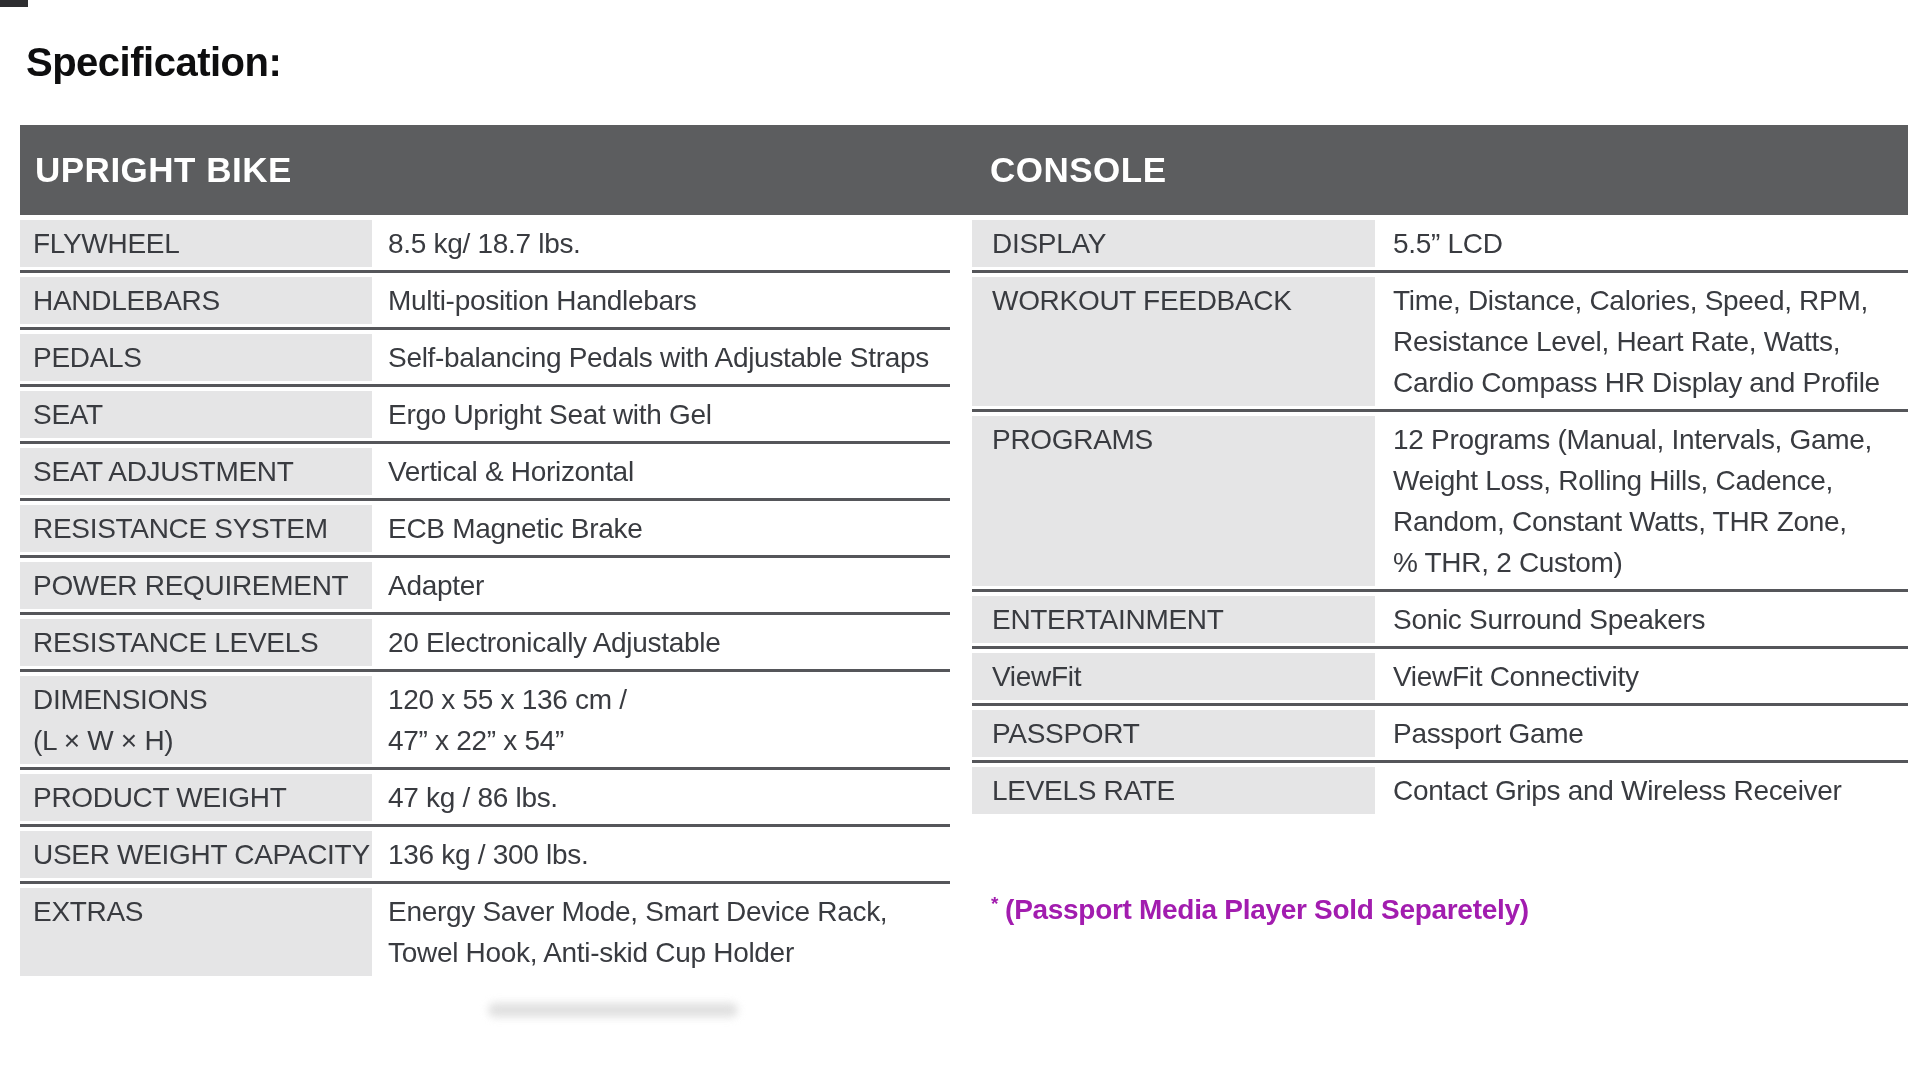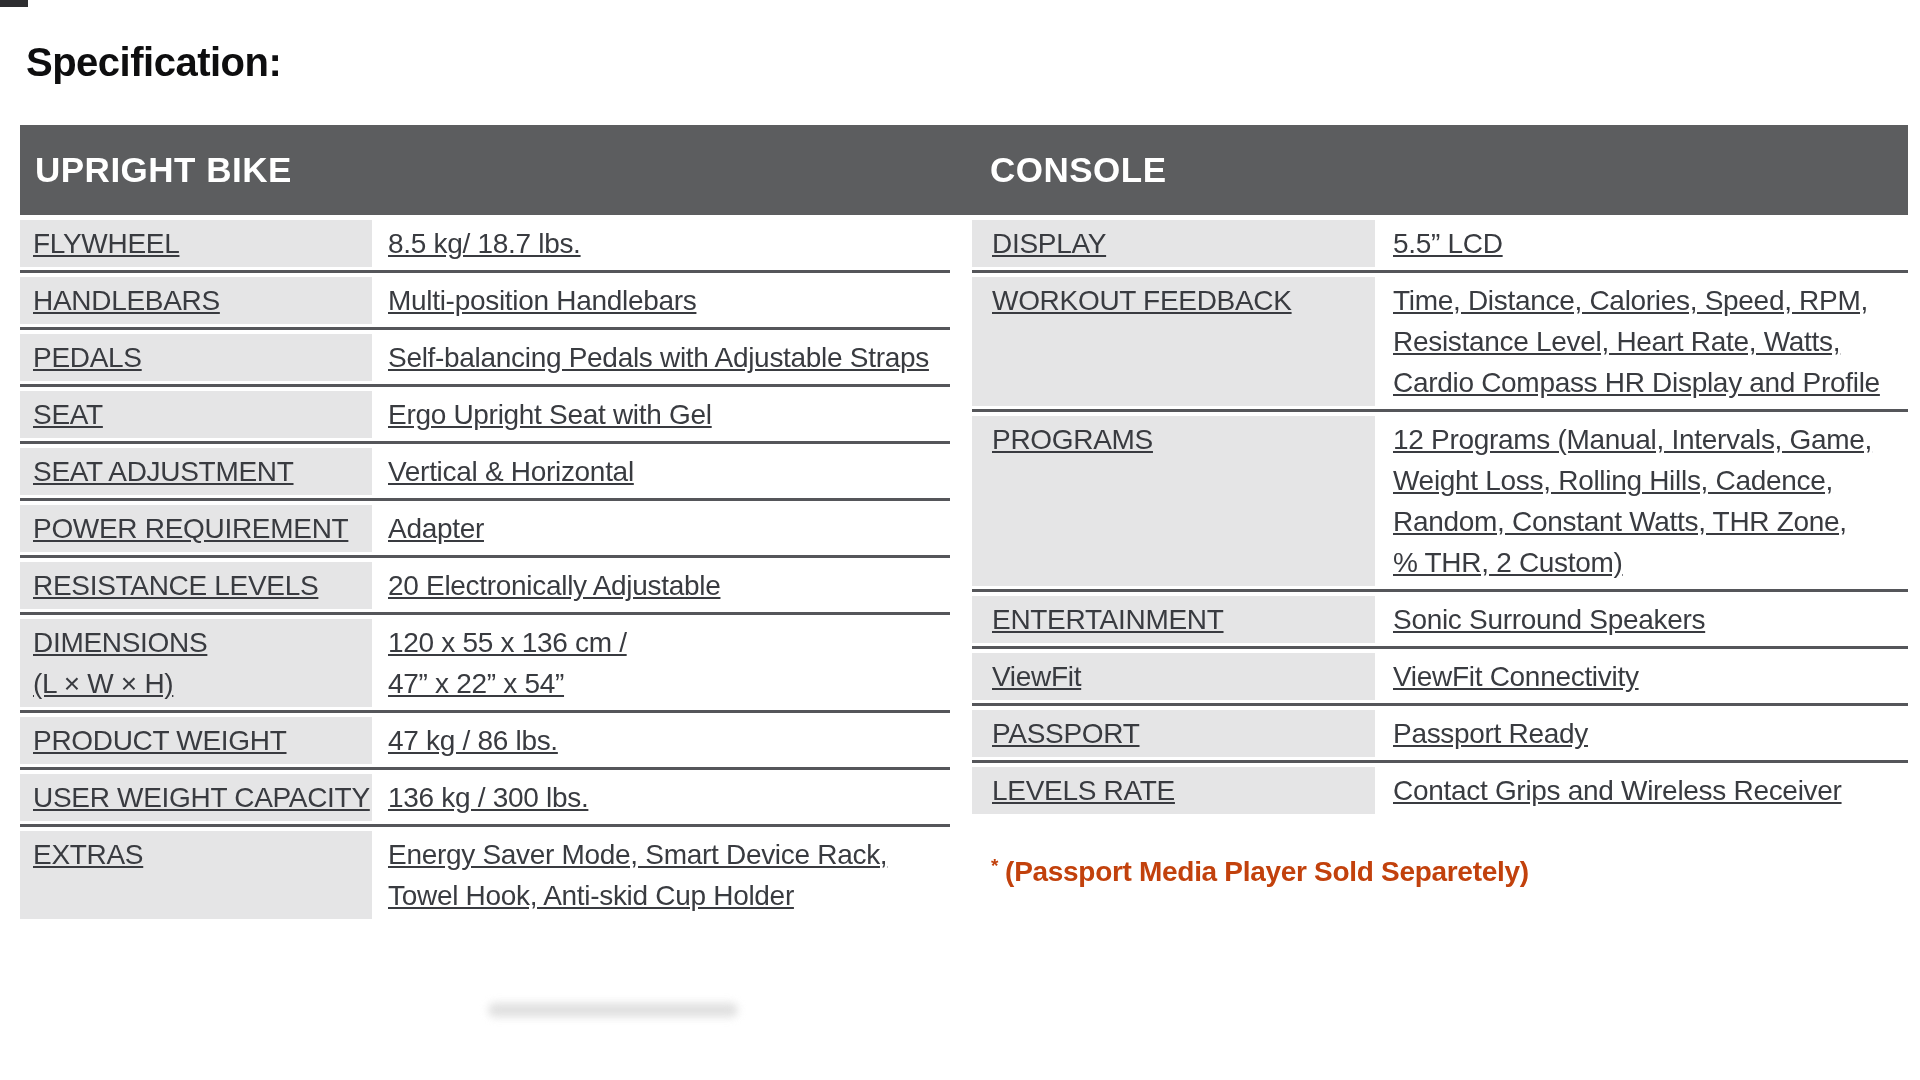--- a/index.html
+++ b/index.html
@@ -45,31 +45,31 @@
   .row{
     display:flex;align-items:stretch;
     padding:4px 0 3px 0;
     border-bottom:3px solid var(--row-line);
   }
   .row:last-child{border-bottom:none;}
   .cell{
     font-size:28px;line-height:41px;
     color:var(--text);letter-spacing:-0.3px;
     white-space:pre-line;
-    padding-top:3px;padding-bottom:3px;text-decoration:underline;
+    padding-top:3px;padding-bottom:3px;
   }
   .label{background:var(--label-cell);}
   #left-table  .label{width:352px;padding-left:13px;}
   #left-table  .value{flex:1;padding-left:16px;}
   #right-table .label{width:403px;padding-left:20px;}
   #right-table .value{flex:1;padding-left:18px;}
   .footnote{
-    position:absolute;left:991px;top:849px;
-    font-size:28px;line-height:34px;font-weight:700;
-    color:#c2410c;letter-spacing:-0.3px;white-space:nowrap;
+    position:absolute;left:991px;top:883px;
+    font-size:28px;line-height:42px;font-weight:700;
+    color:#a21caf;letter-spacing:-0.3px;white-space:nowrap;
   }
   .fn-star{
     display:inline-block;
     font-size:19px;vertical-align:9px;margin-right:7px;
   }
   .watermark{
     position:absolute;left:488px;top:1003px;
     width:250px;height:14px;
     background:#dadada;border-radius:7px;
     filter:blur(4px);opacity:0.85;
@@ -102,20 +102,24 @@
       <div class="cell label">PEDALS</div>
       <div class="cell value">Self-balancing Pedals with Adjustable Straps</div>
     </div>
     <div class="row">
       <div class="cell label">SEAT</div>
       <div class="cell value">Ergo Upright Seat with Gel</div>
     </div>
     <div class="row">
       <div class="cell label">SEAT ADJUSTMENT</div>
       <div class="cell value">Vertical &amp; Horizontal</div>
+    </div>
+    <div class="row">
+      <div class="cell label">RESISTANCE SYSTEM</div>
+      <div class="cell value">ECB Magnetic Brake</div>
     </div>
     <div class="row">
       <div class="cell label">POWER REQUIREMENT</div>
       <div class="cell value">Adapter</div>
     </div>
     <div class="row">
       <div class="cell label">RESISTANCE LEVELS</div>
       <div class="cell value">20 Electronically Adjustable</div>
     </div>
     <div class="row">
@@ -160,21 +164,21 @@
     <div class="row">
       <div class="cell label">ENTERTAINMENT</div>
       <div class="cell value">Sonic Surround Speakers</div>
     </div>
     <div class="row">
       <div class="cell label">ViewFit</div>
       <div class="cell value">ViewFit Connectivity</div>
     </div>
     <div class="row">
       <div class="cell label">PASSPORT</div>
-      <div class="cell value">Passport Ready</div>
+      <div class="cell value">Passport Game</div>
     </div>
     <div class="row">
       <div class="cell label">LEVELS RATE</div>
       <div class="cell value">Contact Grips and Wireless Receiver</div>
     </div>
   </div>
 
   <div class="footnote">
     <span class="fn-star">*</span><span>(Passport Media Player Sold Separetely)</span>
   </div>

